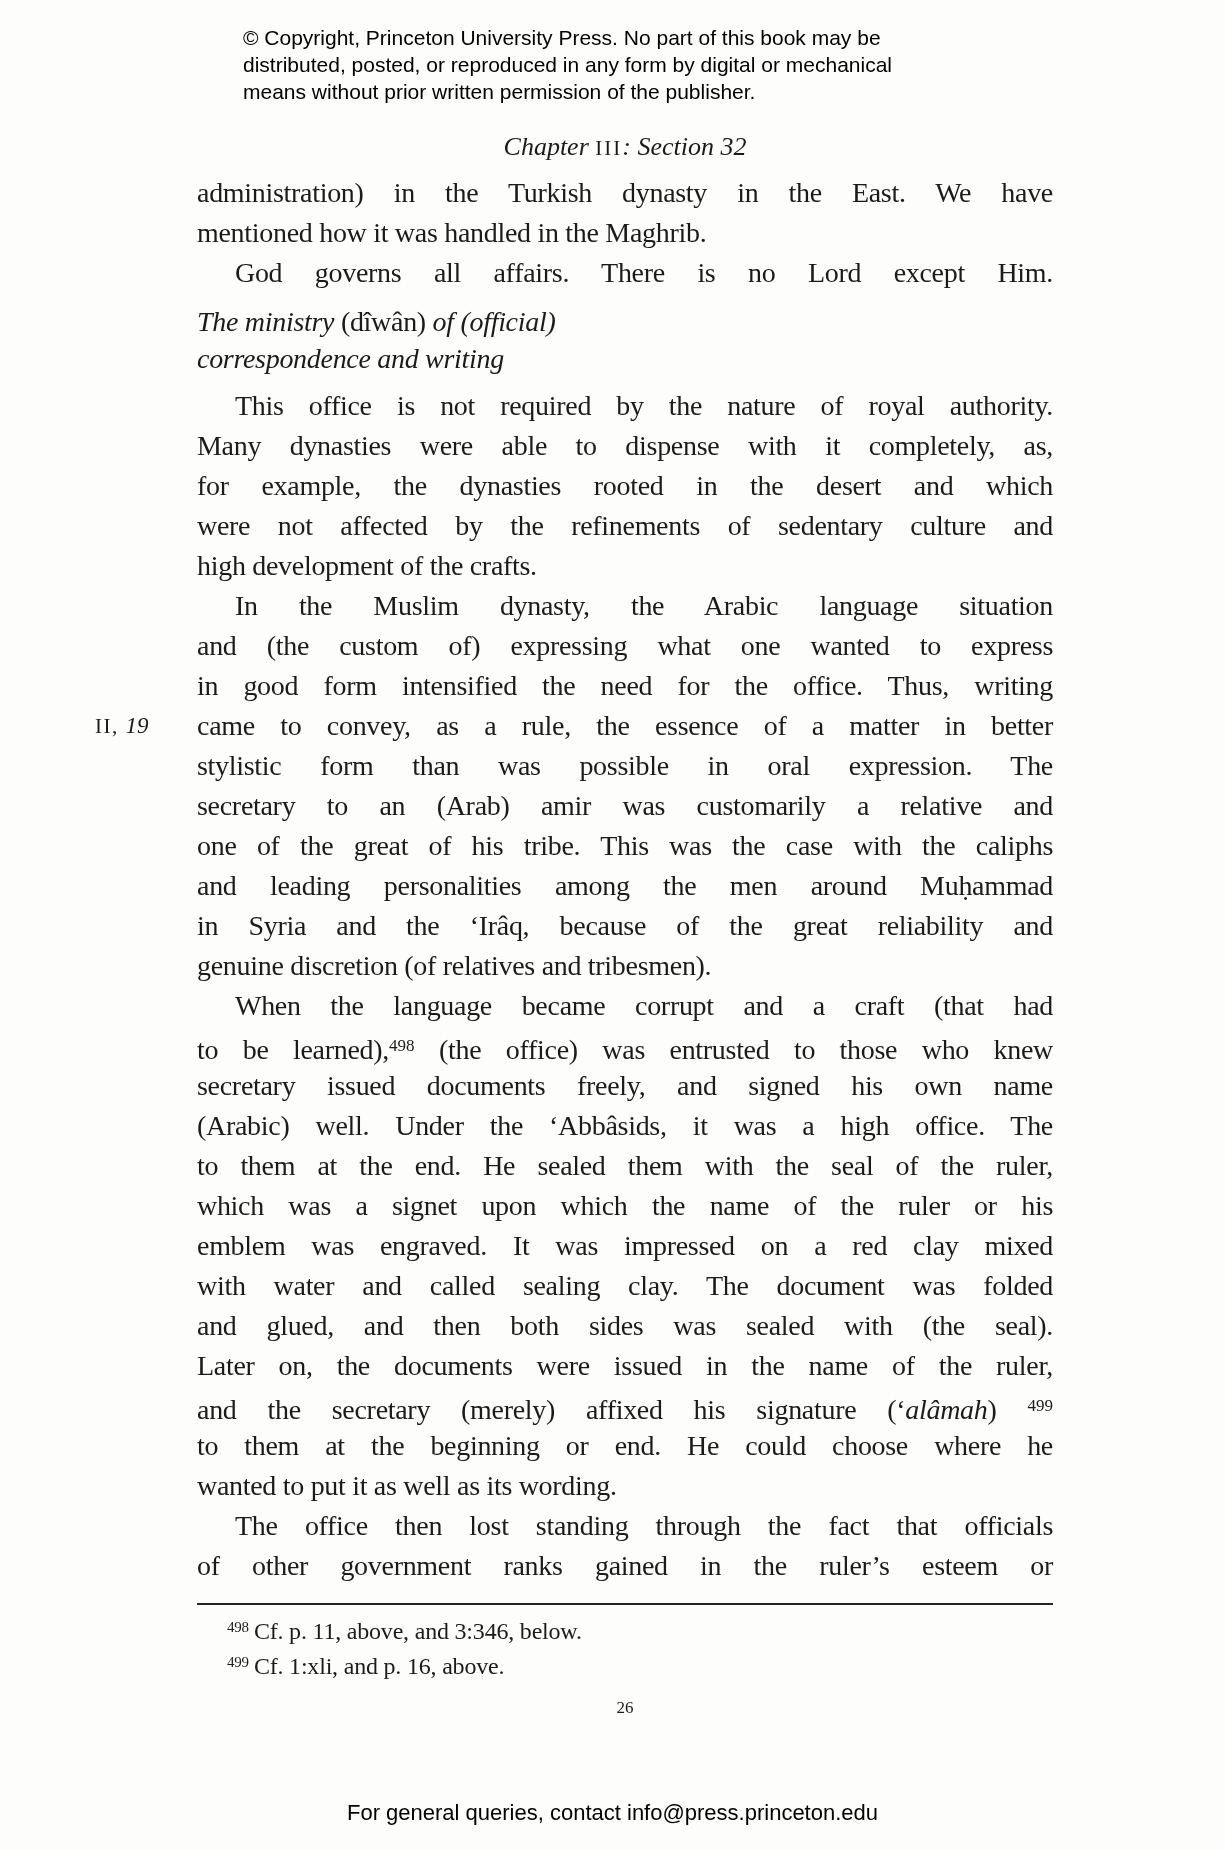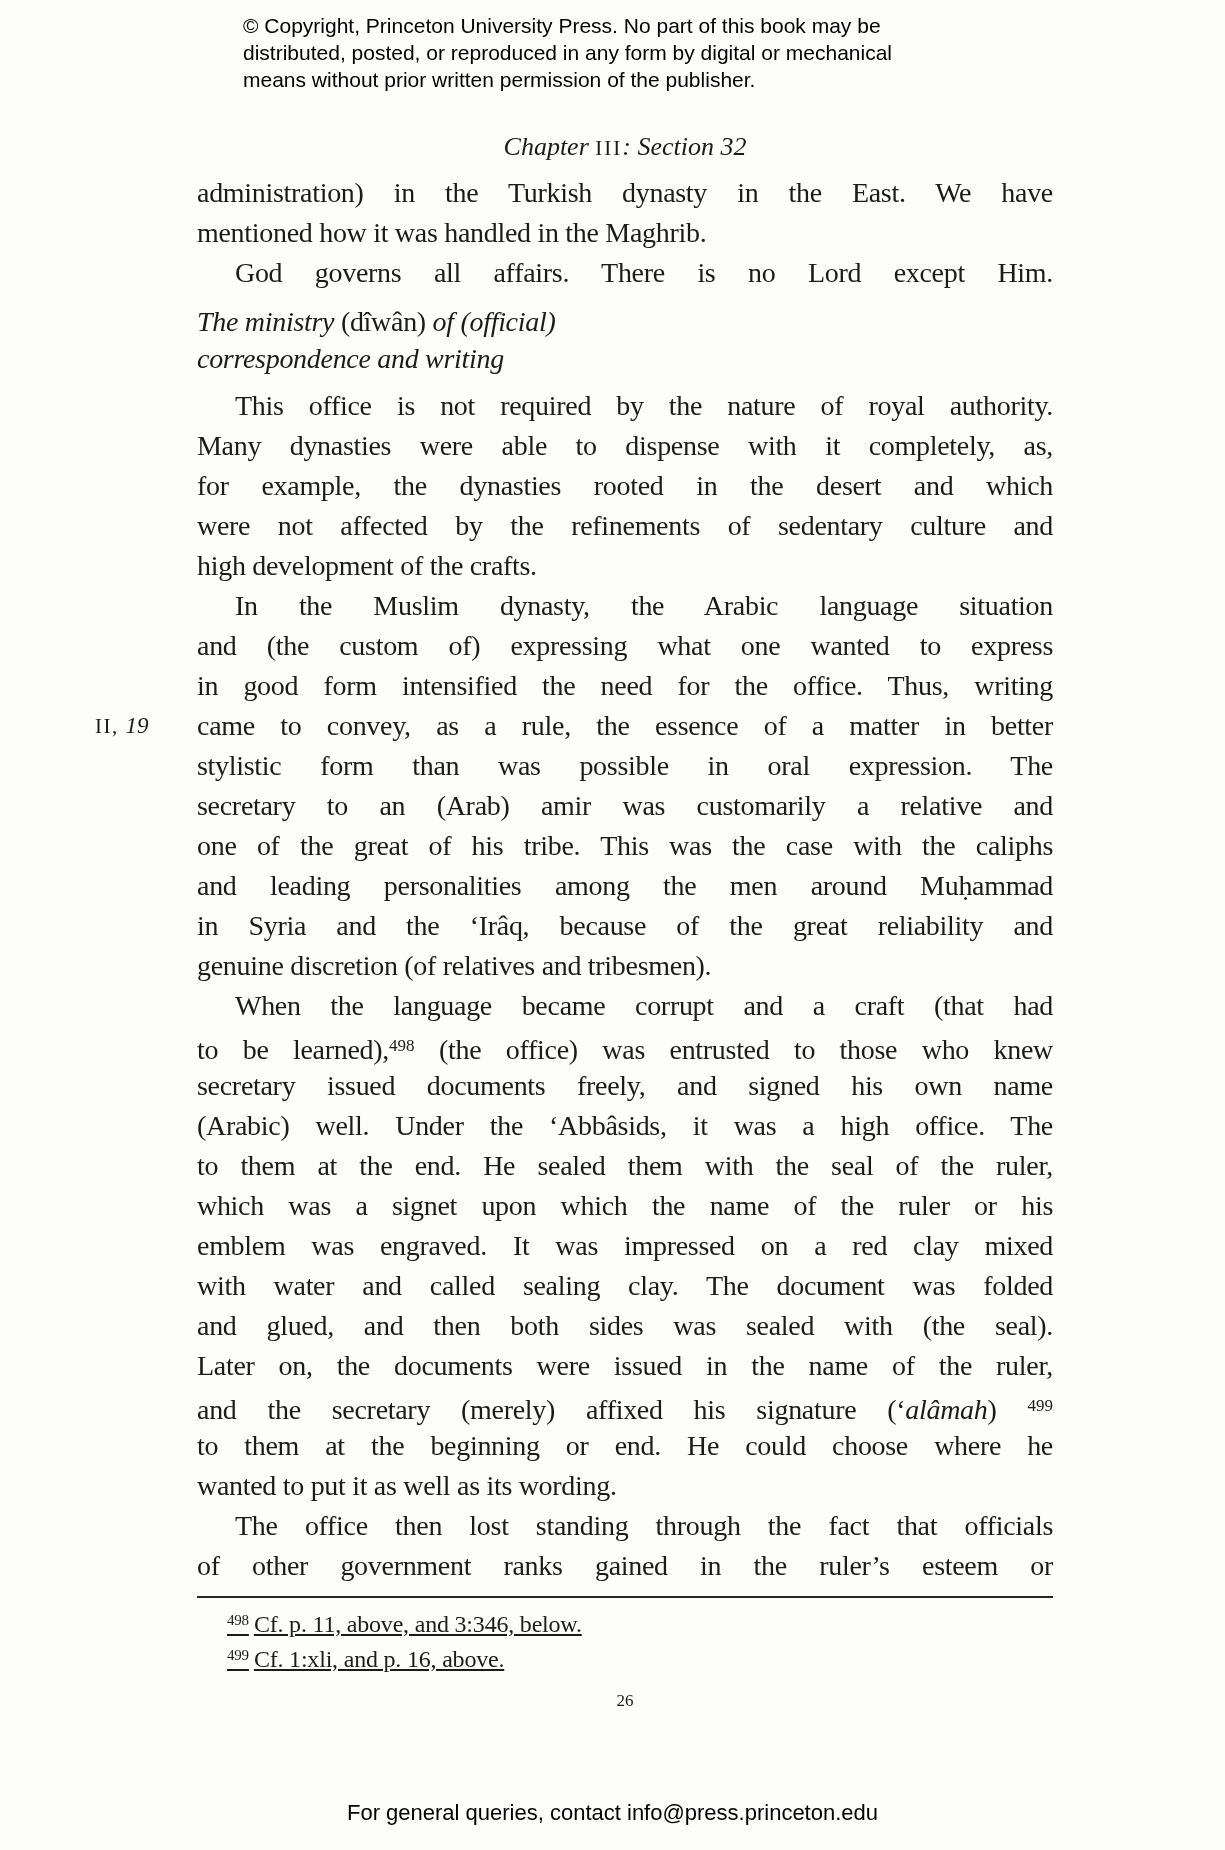--- a/index.html
+++ b/index.html
@@ -2,21 +2,21 @@
 <html><head>
 <meta charset="utf-8">
 <style>
   html,body { margin:0; padding:0; background:#e8e8e8; }
   .page {
     position:relative; width:1225px; height:1850px; margin:0 auto;
     background:#fdfdfc; color:#1b1b1b; overflow:hidden;
     font-family:"Liberation Serif", serif;
   }
   .copyright {
-    position:absolute; left:243px; top:12px;
+    position:absolute; left:243px; top:24px;
     font-family:"Liberation Sans", sans-serif;
     font-size:21px; line-height:27px; color:#000;
   }
   .column { position:absolute; left:197px; top:130px; width:856px; }
   .running-head { text-align:center; font-size:26px; line-height:34px; }
   .running-head .seg-i { font-style:italic; }
   .running-head .rh-num { font-style:normal; font-size:21px; letter-spacing:2px; }
   .body { margin-top:8px; font-size:28px; line-height:40px; letter-spacing:-0.3px; }
   .para { margin:0; }
   .line {
@@ -32,22 +32,22 @@
   .seg-i { font-style:italic; }
   .seg-rm { font-style:normal; }
   .seg-sup { font-size:17px; vertical-align:8px; letter-spacing:0; }
   .seg-sc { font-style:normal; letter-spacing:1.5px; }
   .margin-note {
     position:absolute; left:-102px; top:0; width:96px;
     font-size:23px; text-align:left; text-align-last:auto; letter-spacing:0;
   }
   .margin-note .seg-sc { font-size:21px;margin-top:19px; }
   .fnblock {
-    margin-top:10px; border-top:2px solid #262626; padding-top:7px;
-    font-size:24px; line-height:31px; letter-spacing:-0.2px;text-decoration:underline;
+    margin-top:17px; border-top:2px solid #262626; padding-top:7px;
+    font-size:24px; line-height:31px; letter-spacing:-0.2px;
   }
   .fn { padding-left:30px; }
   .fn-num { font-size:15px; vertical-align:7px; margin-right:5px; }
   .folio { text-align:center; font-size:17px; margin-top:16px; }
   .footer {
     position:absolute; left:0; right:0; bottom:24px; text-align:center;
     font-family:"Liberation Sans", sans-serif; font-size:22px; color:#000;
   }
 </style>
 </head>

